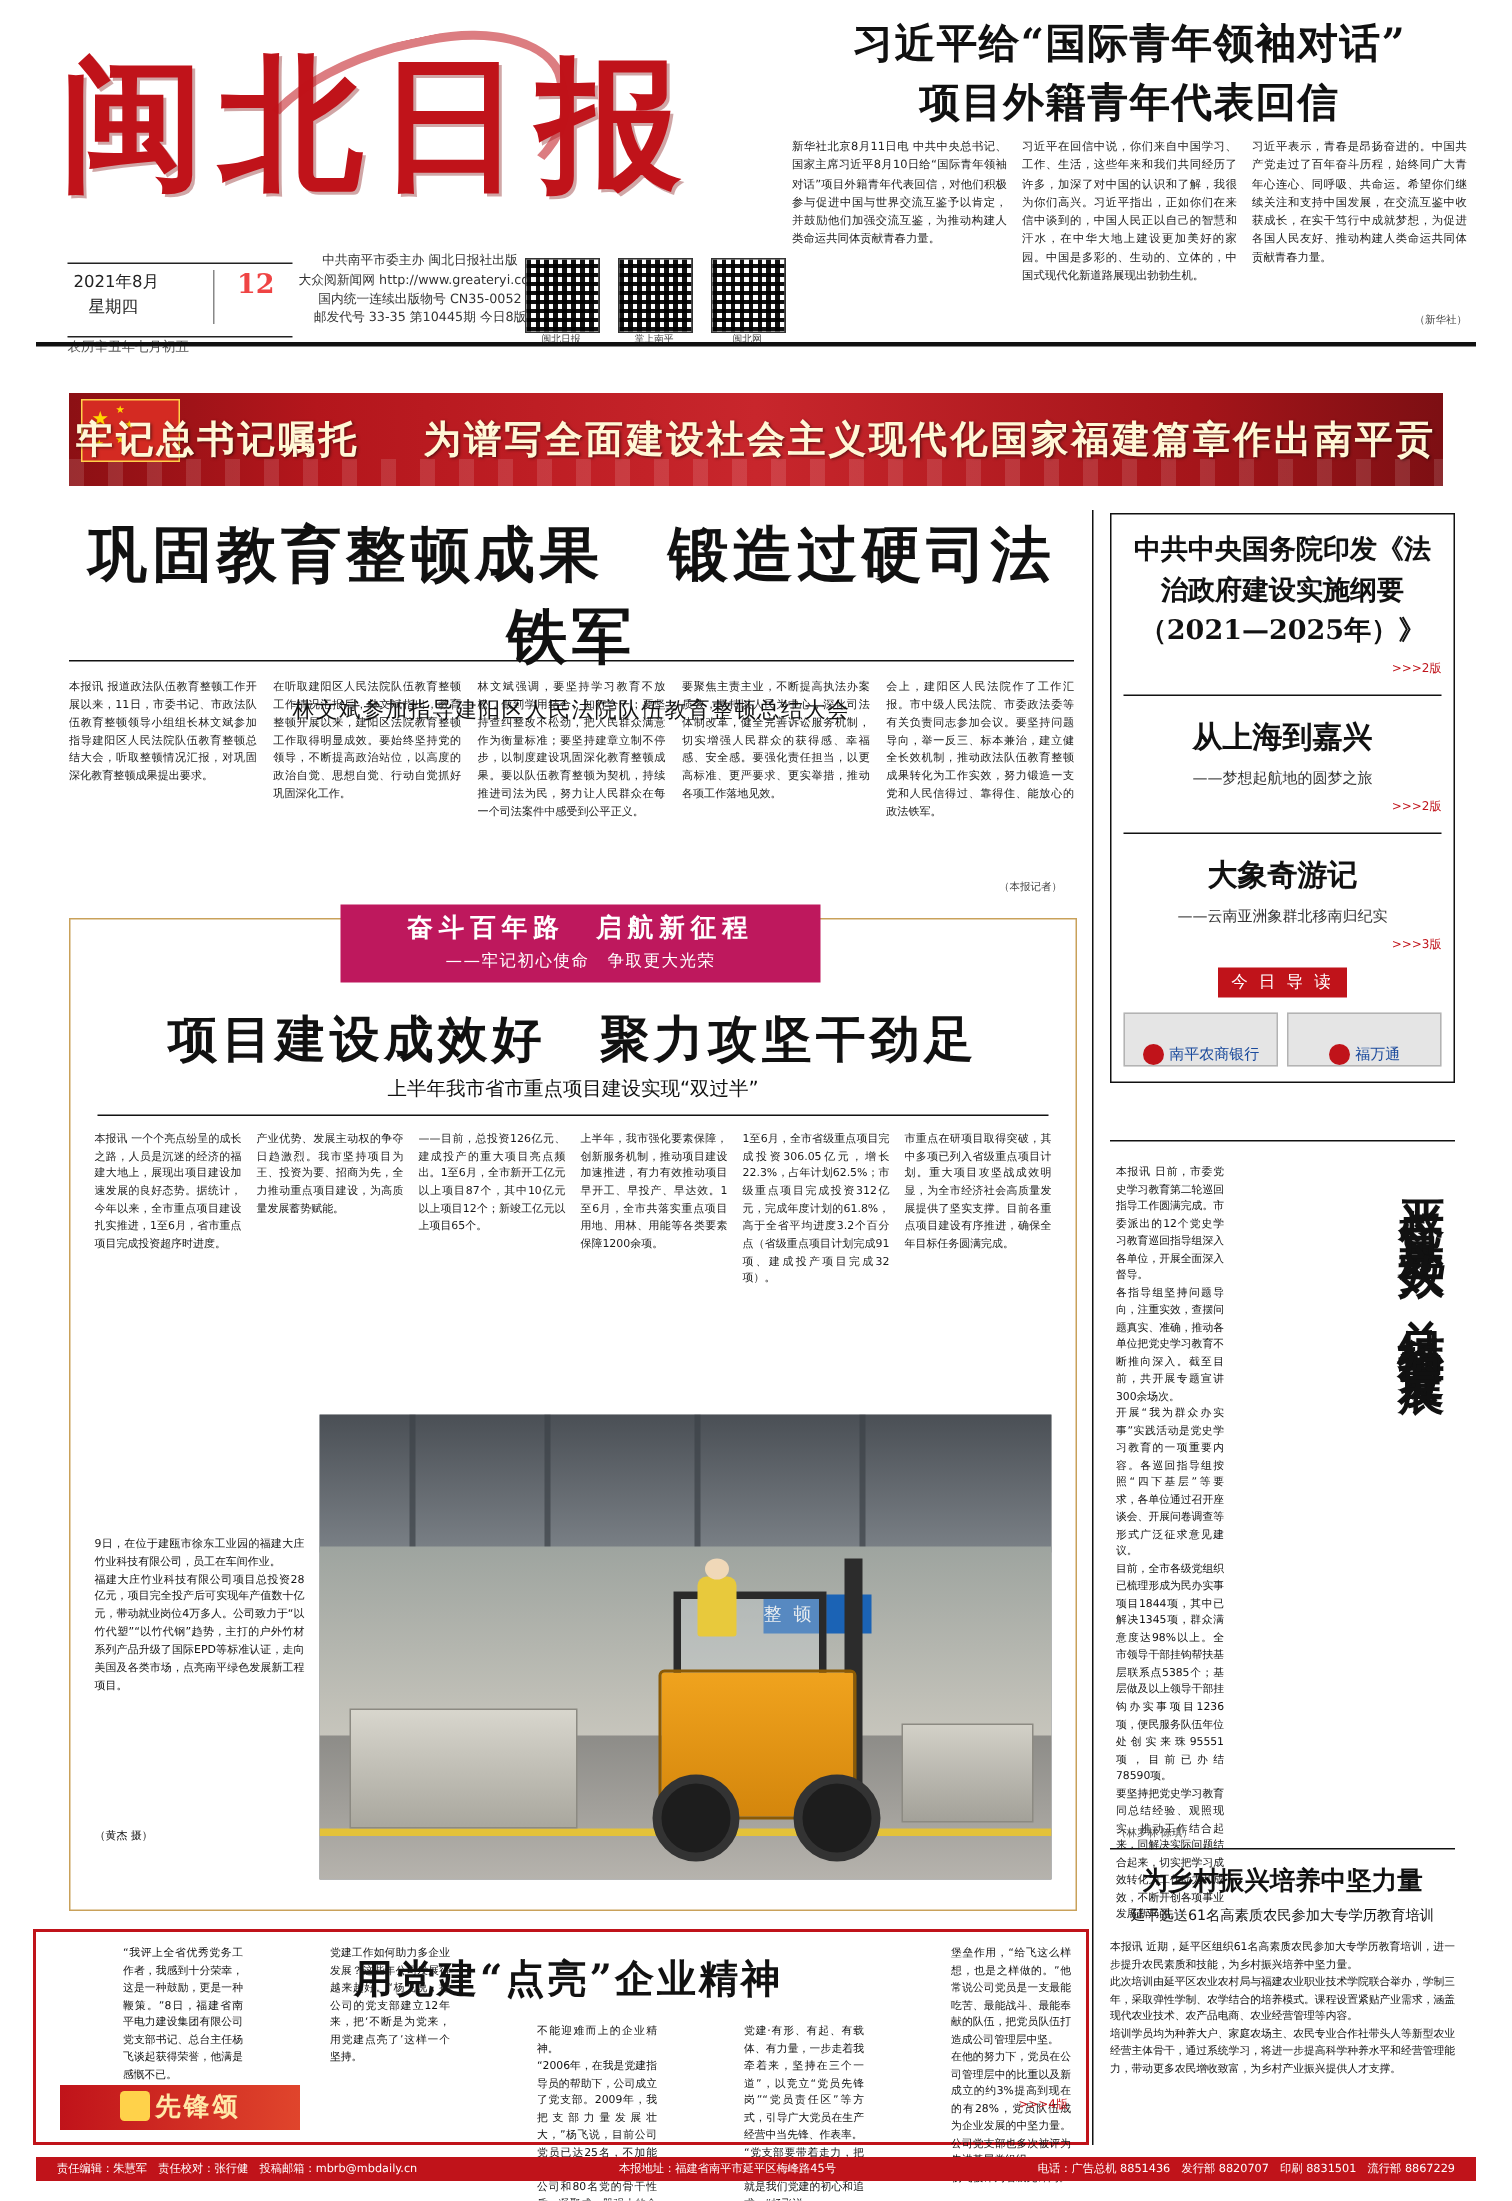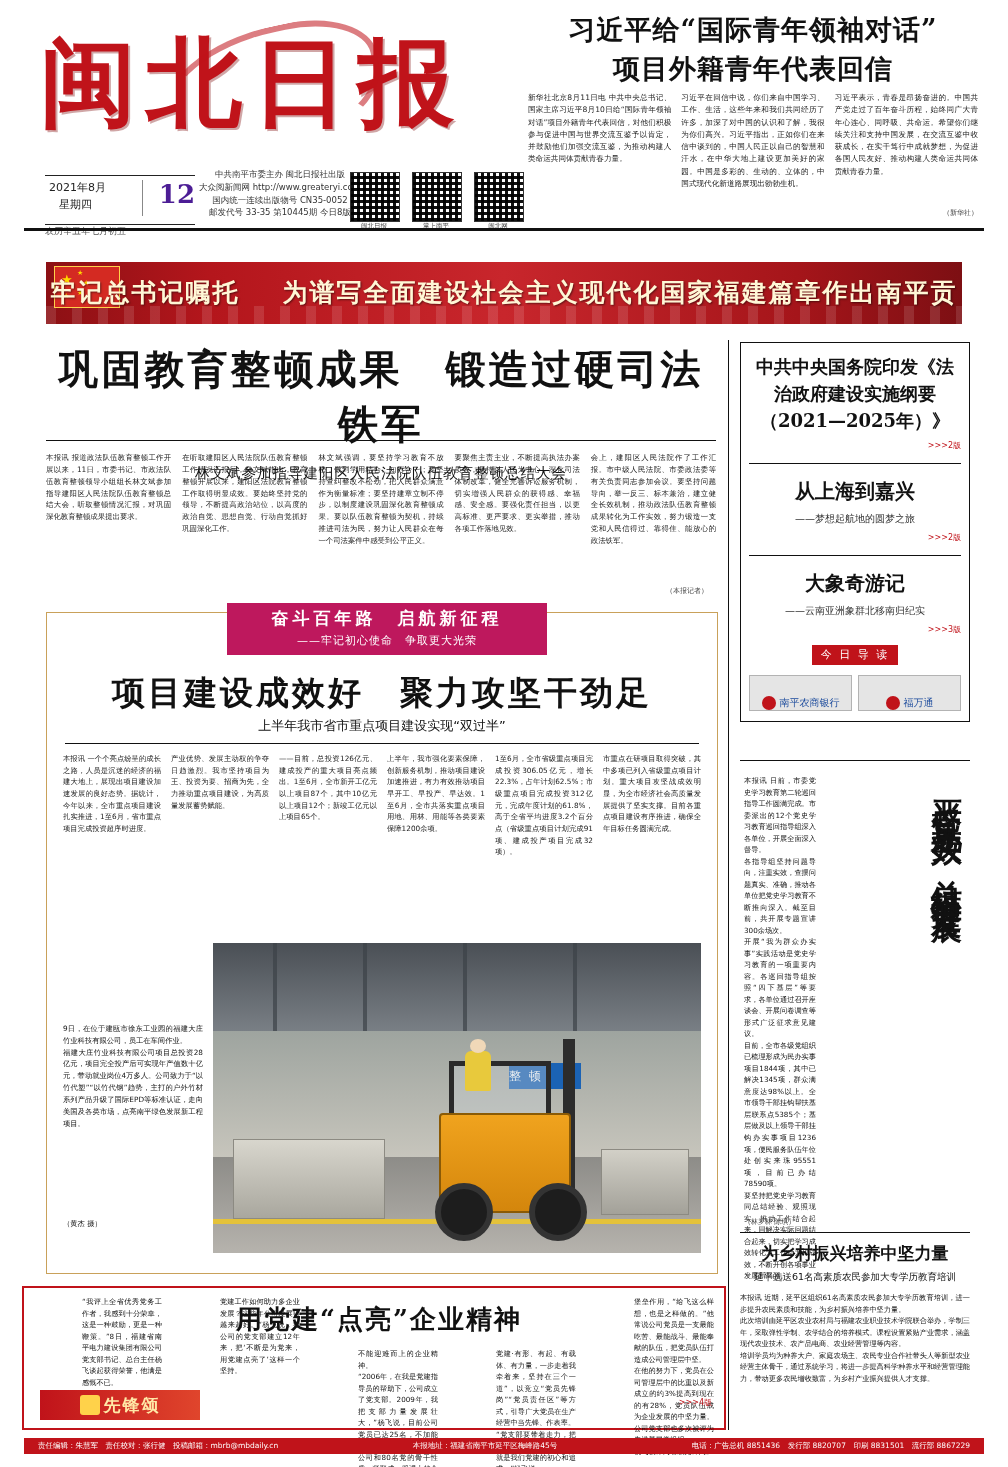--- a/index.html
+++ b/index.html
@@ -20,21 +20,21 @@
     font-family:"DejaVu Serif","Liberation Serif",serif;
     font-size:96px;font-weight:bold;color:#c0131a;
     letter-spacing:10px;line-height:130px;white-space:nowrap;
     text-shadow:2px 2px 0 rgba(120,0,0,.35);
   }
   .logo-swish{position:absolute;left:120px;top:10px;width:210px;height:110px;border:6px solid rgba(192,19,26,.55);border-radius:60% 40% 55% 45%;transform:rotate(-12deg);border-left-color:transparent;border-bottom-color:transparent;}
 
   .dateblock{position:absolute;left:45px;top:175px;width:150px;height:48px;border-top:1px solid #222;border-bottom:1px solid #222;}
   .dateblock .d1{position:absolute;left:4px;top:4px;font-size:11px;color:#222;}
   .dateblock .d2{position:absolute;left:14px;top:21px;font-size:11px;color:#222;}
-  .dateblock .num{position:absolute;right:0;top:3px;font-size:26px;font-weight:bold;color:#4c1d95;font-family:"DejaVu Serif",serif;}
+  .dateblock .num{position:absolute;right:12px;top:3px;font-size:18px;font-weight:bold;color:#ef4444;font-family:"DejaVu Serif",serif;}
   .dateblock .sep{position:absolute;right:52px;top:4px;width:1px;height:36px;background:#888;}
   .lunar{position:absolute;left:45px;top:225px;font-size:9px;color:#555;}
 
   .pubinfo{position:absolute;left:190px;top:168px;width:180px;font-size:8.5px;line-height:1.5;color:#333;text-align:center;}
   .qr{position:absolute;top:172px;width:48px;height:48px;background:
       repeating-linear-gradient(90deg,#111 0 3px,#fff 3px 6px),
       repeating-linear-gradient(0deg,#111 0 3px,transparent 3px 6px);
       background-blend-mode:multiply;border:1px solid #333;}
   .qr.q1{left:350px;} .qr.q2{left:412px;} .qr.q3{left:474px;}
   .qr-cap{position:absolute;top:222px;width:48px;text-align:center;font-size:6.5px;color:#444;}

